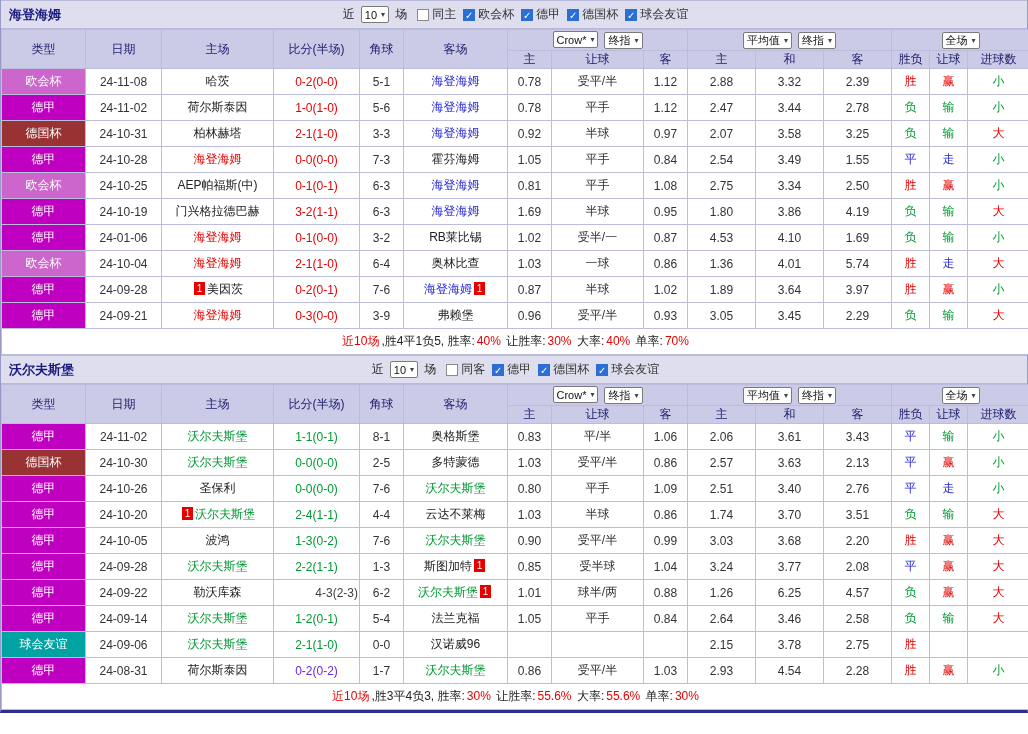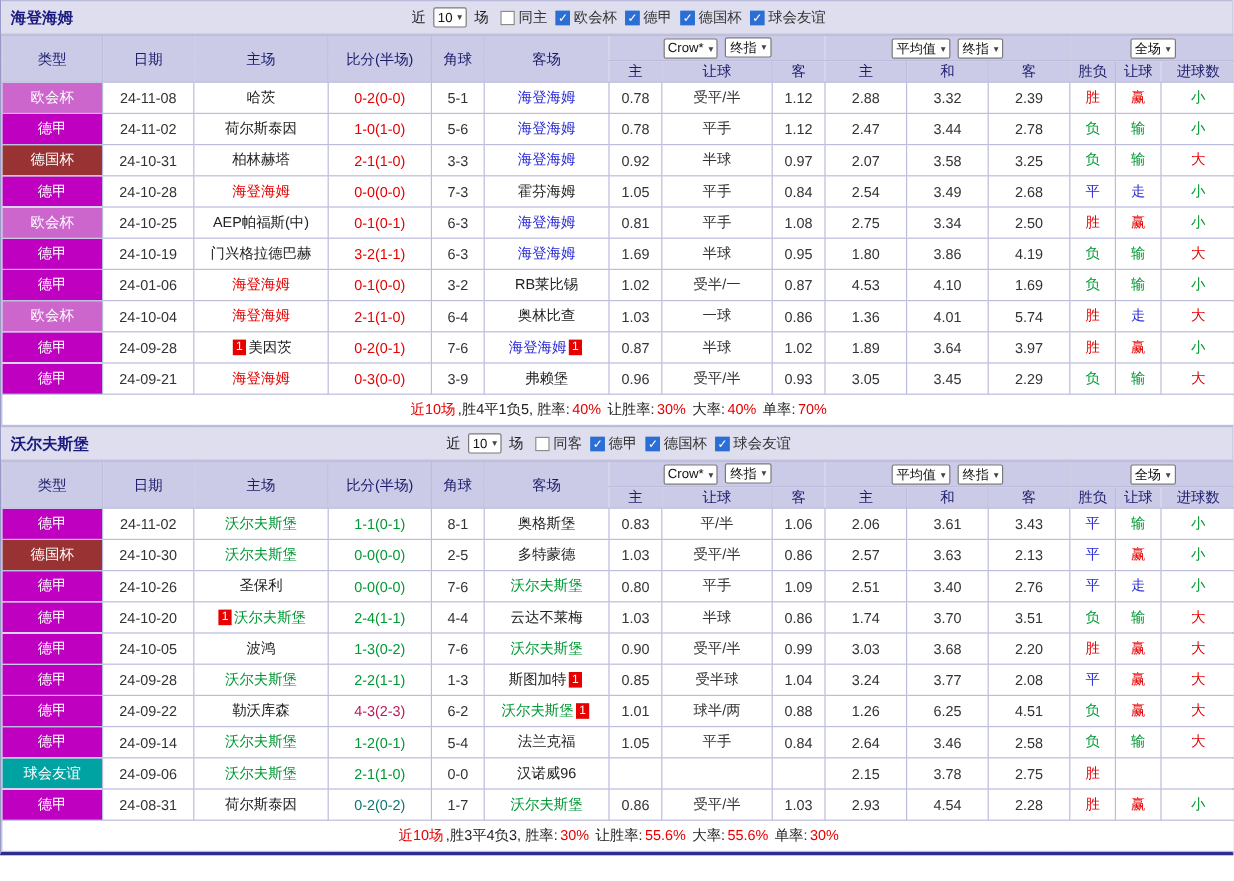--- a/index.html
+++ b/index.html
@@ -192,21 +192,21 @@
               <td class="dt">24-10-28</td>
               <td class="team"><span style="color: rgb(230, 0, 0);">海登海姆</span></td>
               <td class="score" style="color: rgb(230, 0, 0);">0-0(0-0)</td>
               <td class="cor">7-3</td>
               <td class="team"><span>霍芬海姆</span></td>
               <td class="num">1.05</td>
               <td class="num">平手</td>
               <td class="num">0.84</td>
               <td class="num">2.54</td>
               <td class="num">3.49</td>
-              <td class="num">2.68</td>
+              <td class="num">1.55</td>
               <td class="res" style="color: rgb(41, 41, 214);">平</td>
               <td class="res" style="color: rgb(41, 41, 214);">走</td>
               <td class="res" style="color: rgb(0, 153, 51);">小</td>
             </tr>
             <tr class="drow">
               <td class="lg" style="background: rgb(204, 102, 204);">欧会杯</td>
               <td class="dt">24-10-25</td>
               <td class="team"><span>AEP帕福斯(中)</span></td>
               <td class="score" style="color: rgb(230, 0, 0);">0-1(0-1)</td>
               <td class="cor">6-3</td>
@@ -499,29 +499,29 @@
               <td class="num">3.77</td>
               <td class="num">2.08</td>
               <td class="res" style="color: rgb(41, 41, 214);">平</td>
               <td class="res" style="color: rgb(230, 0, 0);">赢</td>
               <td class="res" style="color: rgb(230, 0, 0);">大</td>
             </tr>
             <tr class="drow">
               <td class="lg" style="background: rgb(192, 0, 192);">德甲</td>
               <td class="dt">24-09-22</td>
               <td class="team"><span>勒沃库森</span></td>
-              <td class="score" style="color: #be185d;">4-3(2-3)</td>
+              <td class="score" style="color: #404040; text-align: right;">4-3(2-3)</td>
               <td class="cor">6-2</td>
               <td class="team"><span style="color: rgb(0, 153, 51);">沃尔夫斯堡</span><span class="card1">1</span></td>
               <td class="num">1.01</td>
               <td class="num">球半/两</td>
               <td class="num">0.88</td>
               <td class="num">1.26</td>
               <td class="num">6.25</td>
-              <td class="num">4.51</td>
+              <td class="num">4.57</td>
               <td class="res" style="color: rgb(0, 153, 51);">负</td>
               <td class="res" style="color: rgb(230, 0, 0);">赢</td>
               <td class="res" style="color: rgb(230, 0, 0);">大</td>
             </tr>
             <tr class="drow">
               <td class="lg" style="background: rgb(192, 0, 192);">德甲</td>
               <td class="dt">24-09-14</td>
               <td class="team"><span style="color: rgb(0, 153, 51);">沃尔夫斯堡</span></td>
               <td class="score" style="color: rgb(0, 153, 51);">1-2(0-1)</td>
               <td class="cor">5-4</td>
@@ -550,21 +550,21 @@
               <td class="num">3.78</td>
               <td class="num">2.75</td>
               <td class="res" style="color: rgb(230, 0, 0);">胜</td>
               <td class="res"></td>
               <td class="res"></td>
             </tr>
             <tr class="drow">
               <td class="lg" style="background: rgb(192, 0, 192);">德甲</td>
               <td class="dt">24-08-31</td>
               <td class="team"><span>荷尔斯泰因</span></td>
-              <td class="score" style="color: #0f766e;">0-2(0-2)</td>
+              <td class="score" style="color: #6d28d9;">0-2(0-2)</td>
               <td class="cor">1-7</td>
               <td class="team"><span style="color: rgb(0, 153, 51);">沃尔夫斯堡</span></td>
               <td class="num">0.86</td>
               <td class="num">受平/半</td>
               <td class="num">1.03</td>
               <td class="num">2.93</td>
               <td class="num">4.54</td>
               <td class="num">2.28</td>
               <td class="res" style="color: rgb(230, 0, 0);">胜</td>
               <td class="res" style="color: rgb(230, 0, 0);">赢</td>

